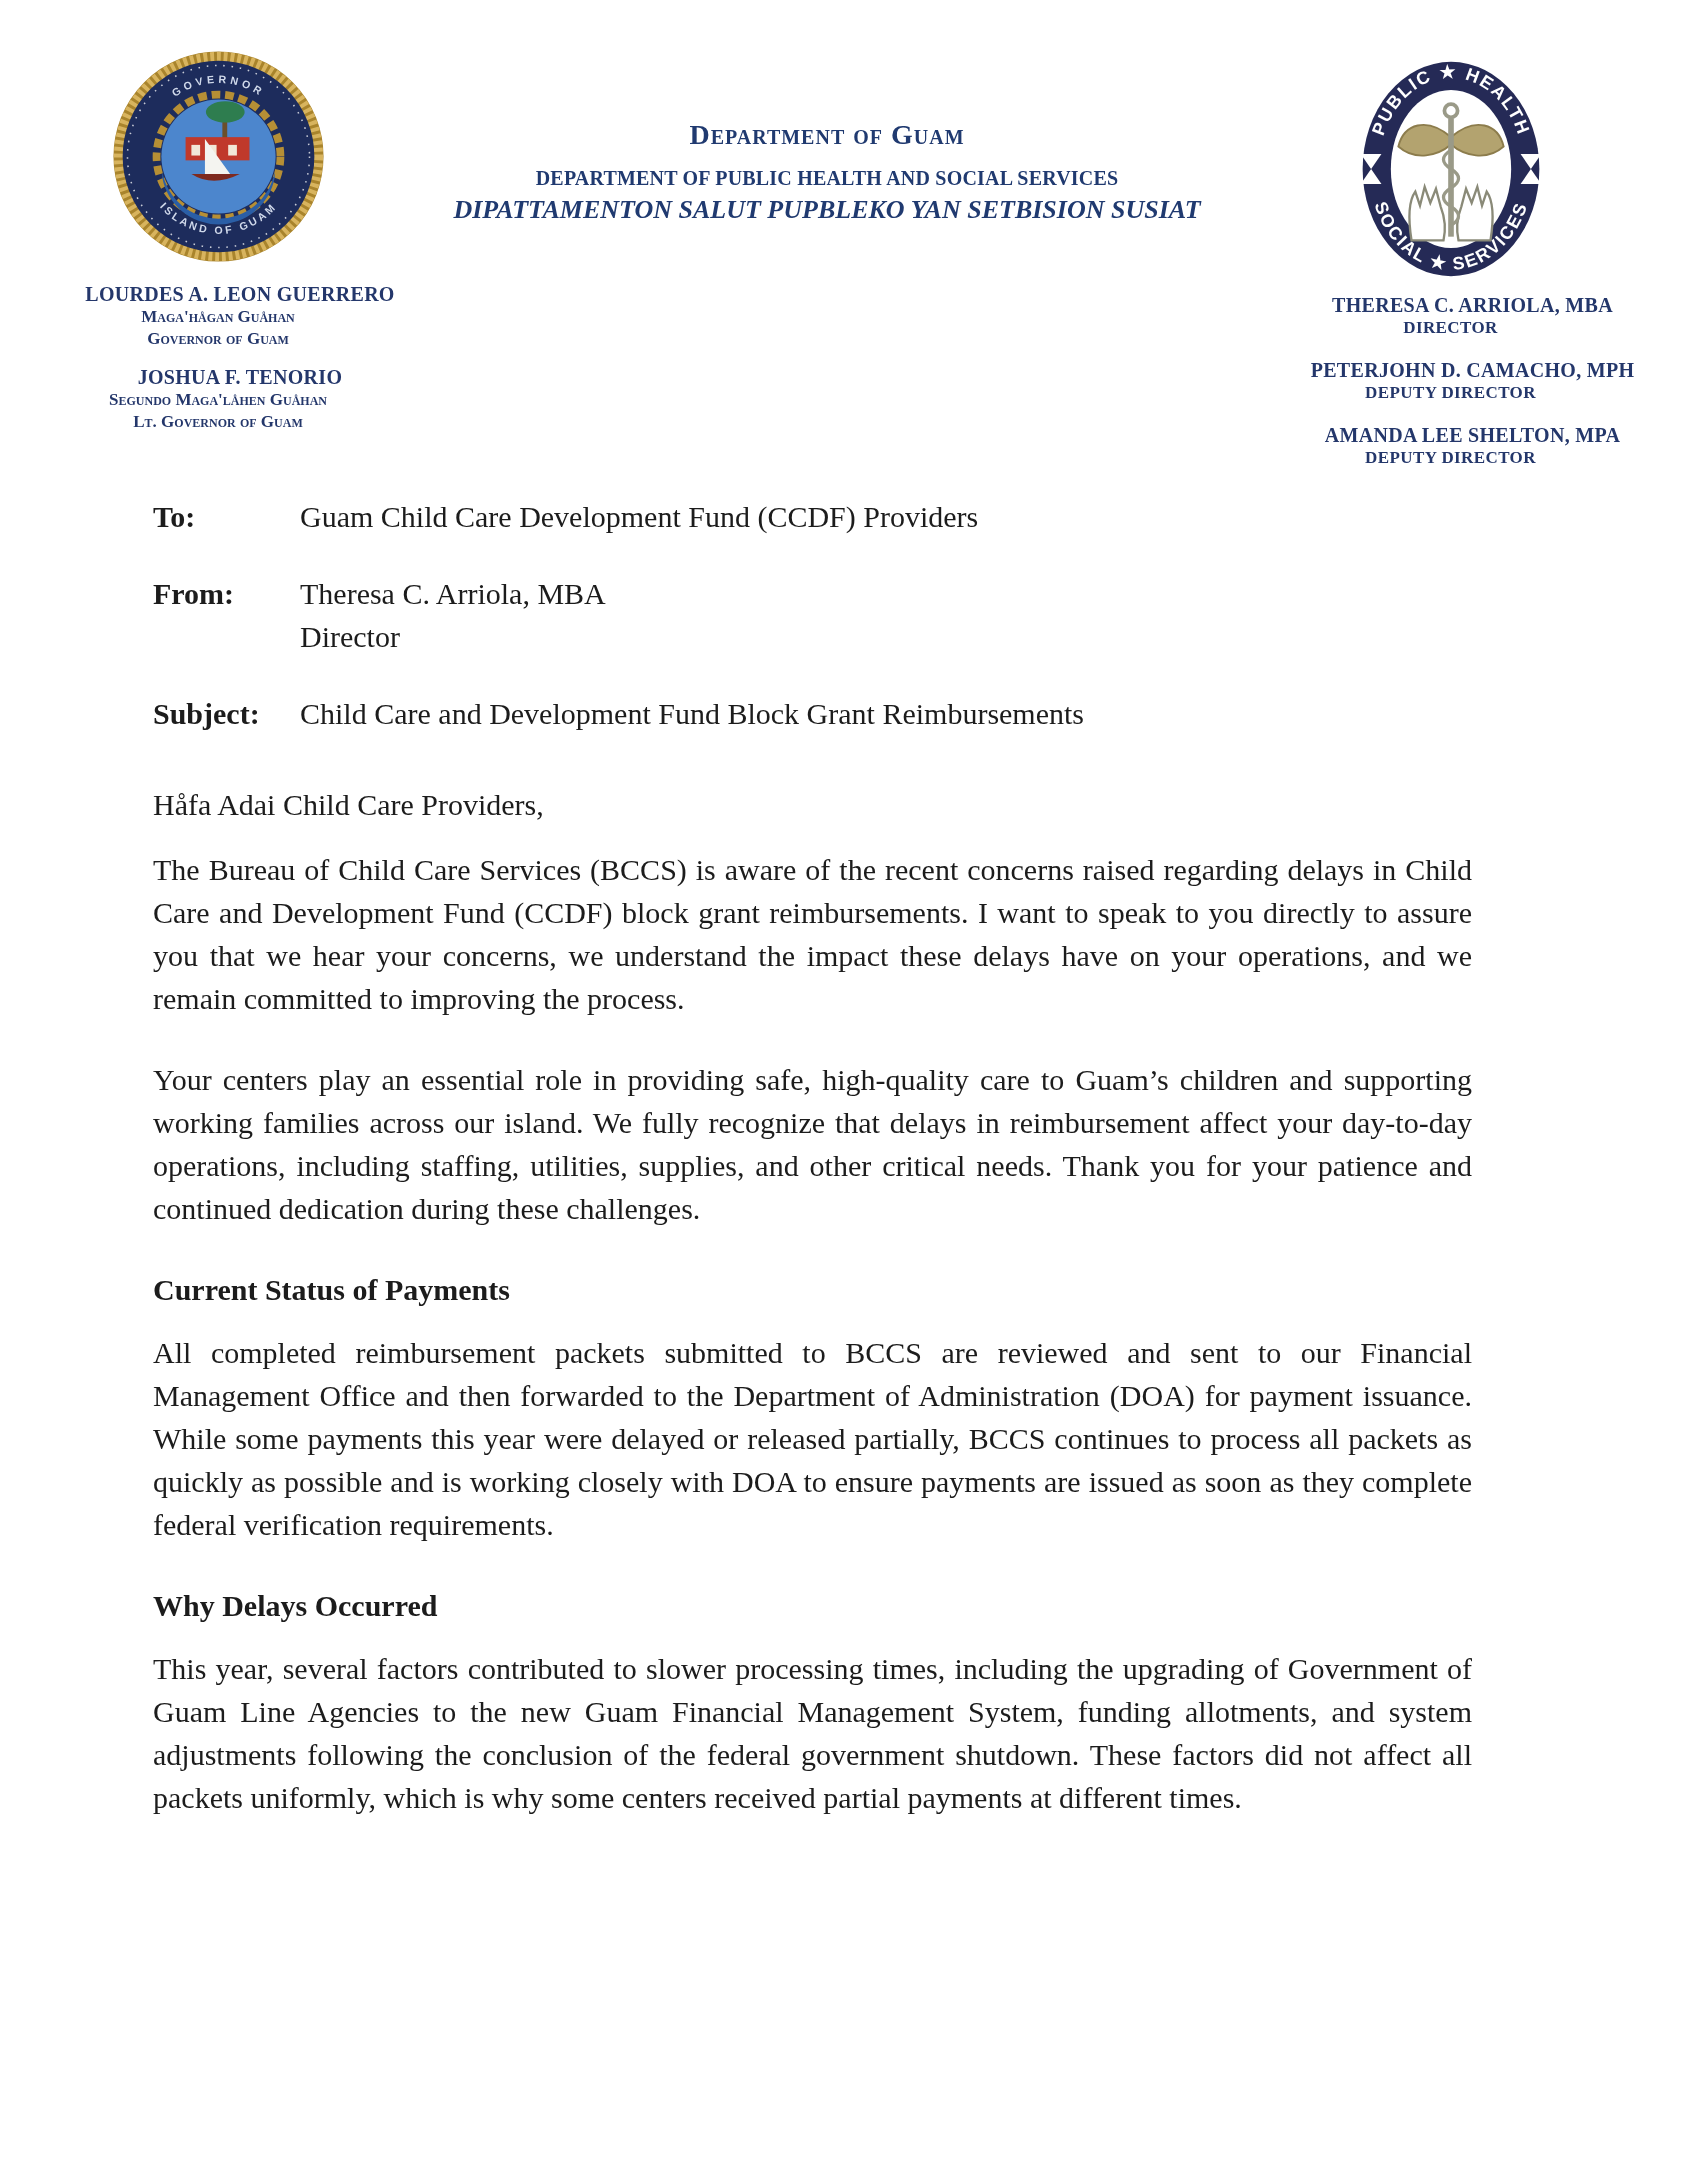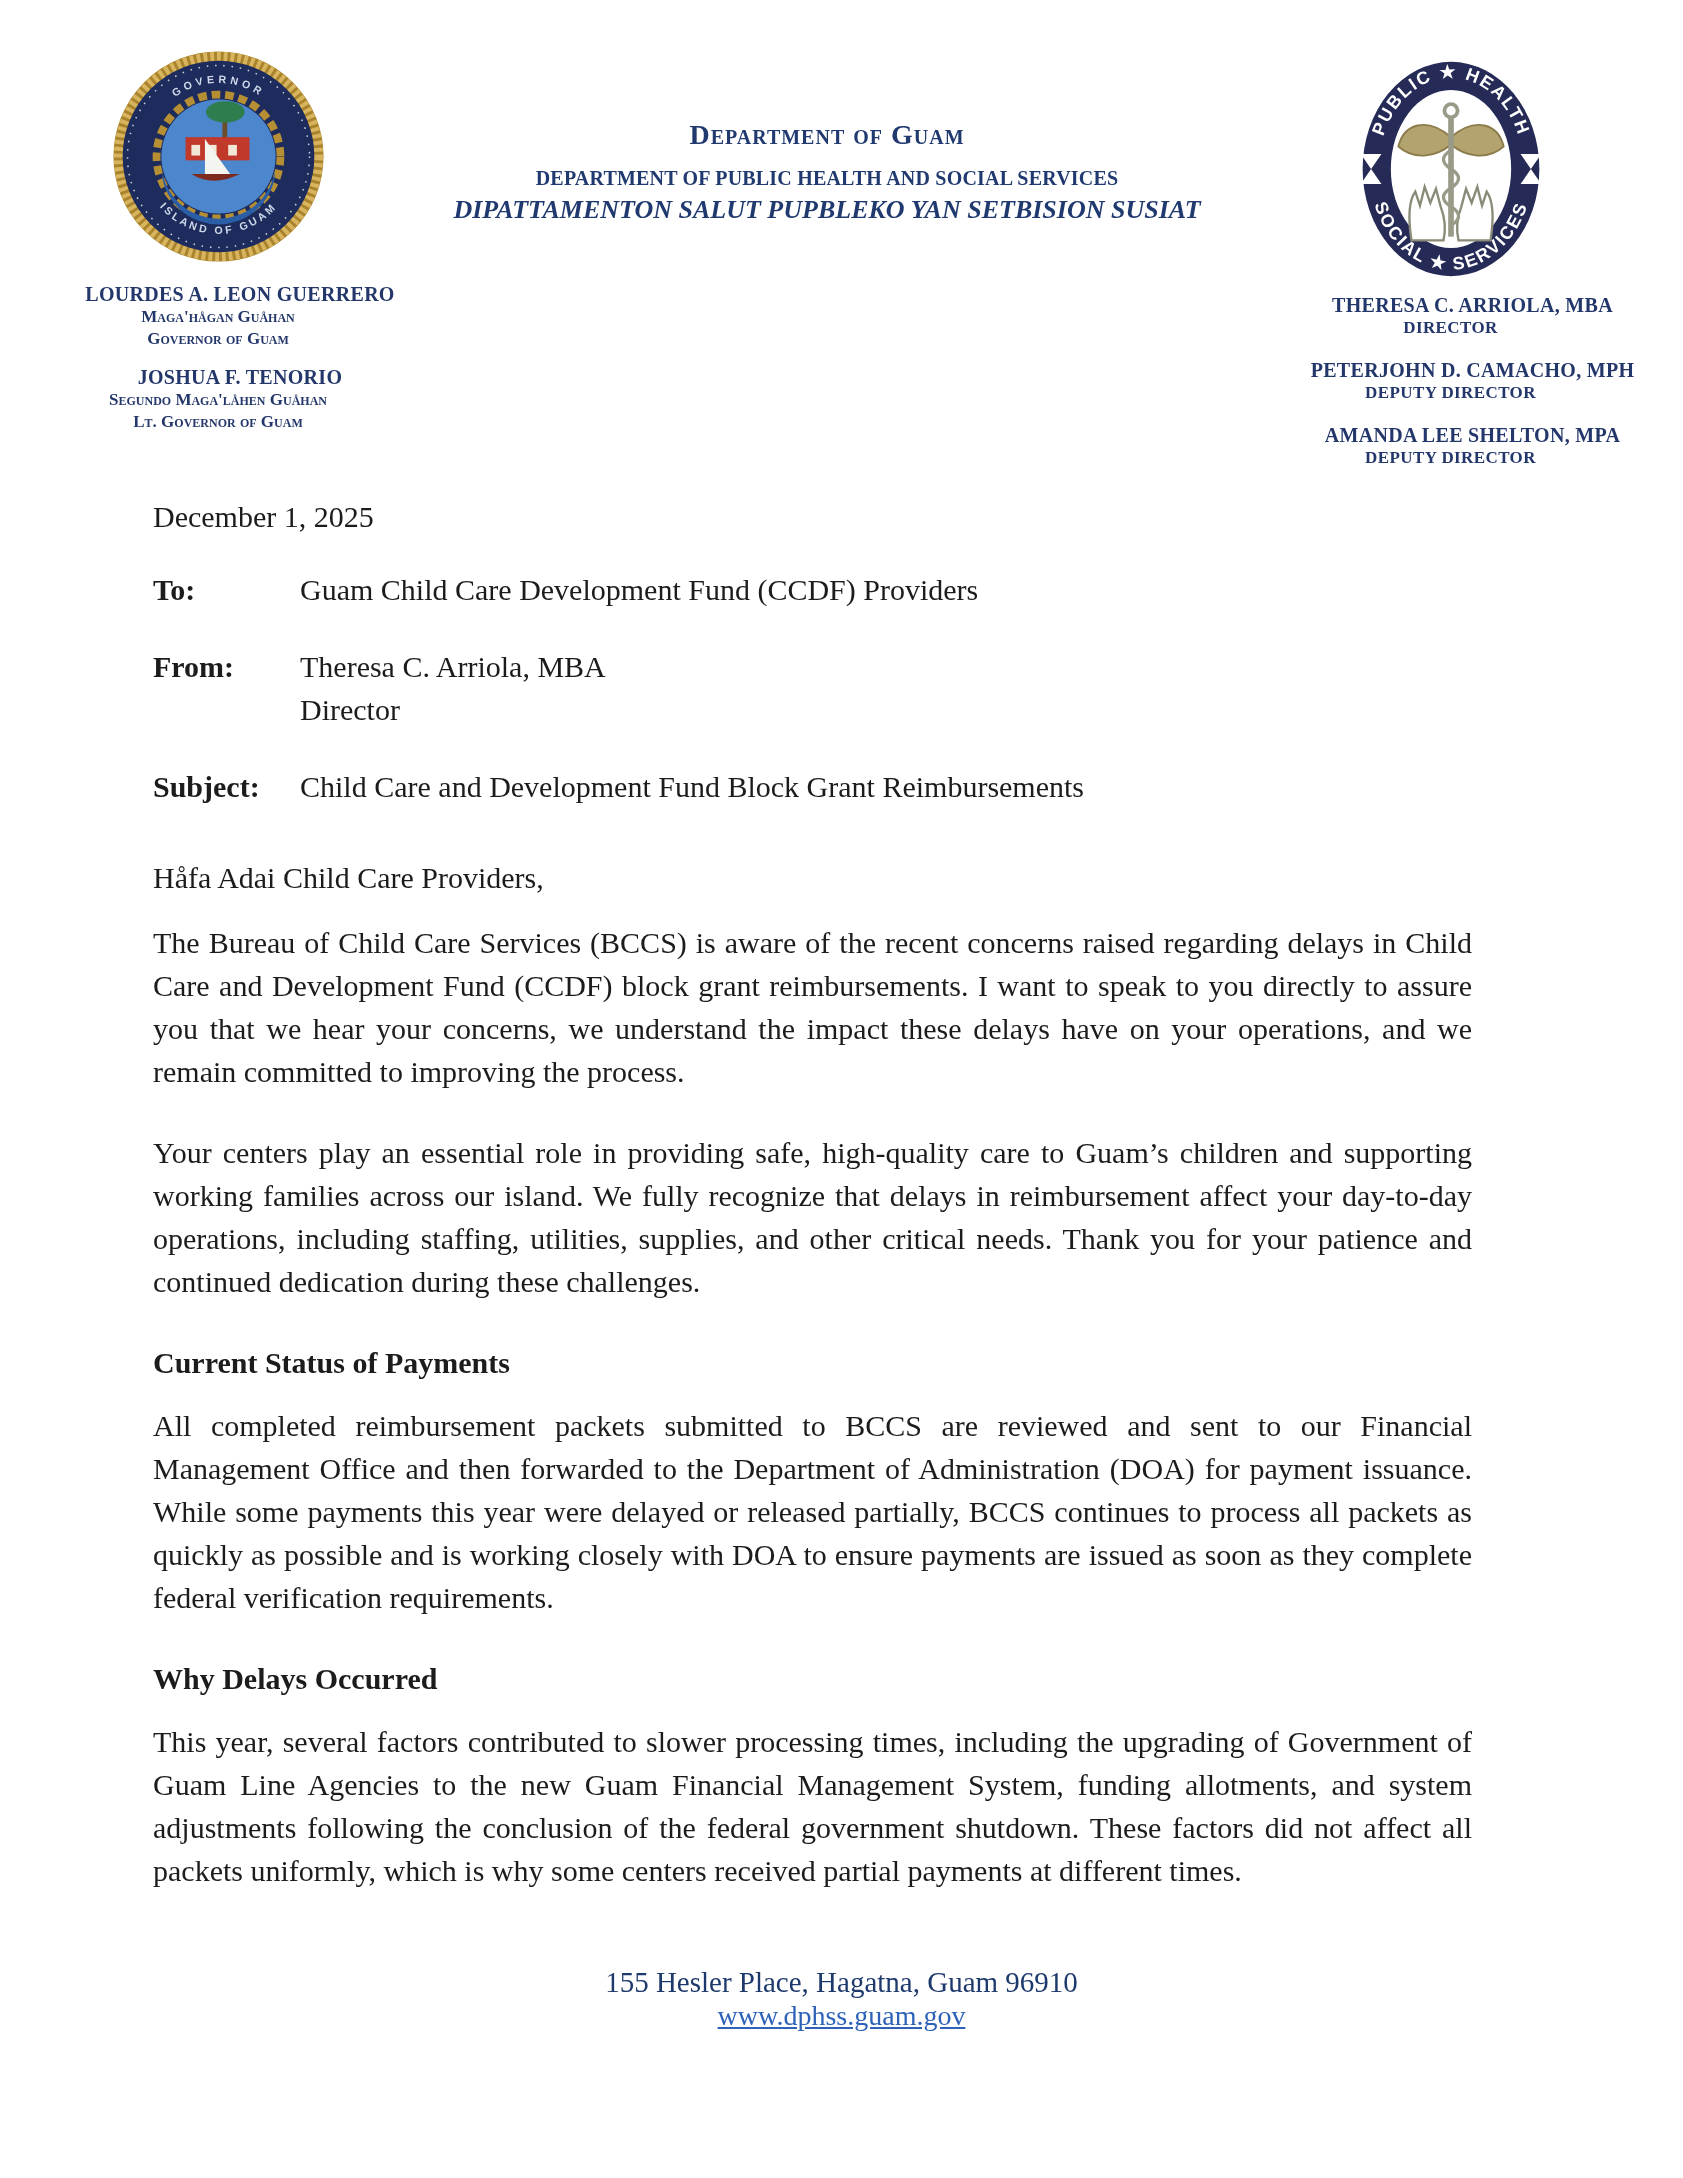--- a/index.html
+++ b/index.html
@@ -150,21 +150,20 @@
             <div class="title">DEPUTY DIRECTOR</div>
           </div>
         </div>
       </div>
 
     </div>
   </div>
 
   <div class="letter">
 
-    <div class="date-line">December 1, 2025</div>
 
     <div class="field-row">
       <div class="field-label">To:</div>
       <div class="field-value">Guam Child Care Development Fund (CCDF) Providers</div>
     </div>
 
     <div class="field-row">
       <div class="field-label">From:</div>
       <div class="field-value">
         <div>Theresa C. Arriola, MBA</div>
@@ -186,21 +185,15 @@
     <div class="sec-heading">Current Status of Payments</div>
 
     <p class="para">All completed reimbursement packets submitted to BCCS are reviewed and sent to our Financial Management Office and then forwarded to the Department of Administration (DOA) for payment issuance. While some payments this year were delayed or released partially, BCCS continues to process all packets as quickly as possible and is working closely with DOA to ensure payments are issued as soon as they complete federal verification requirements.</p>
 
     <div class="sec-heading">Why Delays Occurred</div>
 
     <p class="para">This year, several factors contributed to slower processing times, including the upgrading of Government of Guam Line Agencies to the new Guam Financial Management System, funding allotments, and system adjustments following the conclusion of the federal government shutdown. These factors did not affect all packets uniformly, which is why some centers received partial payments at different times.</p>
 
   </div>
 
-  <div class="footer">
-    <div class="address">155 Hesler Place, Hagatna, Guam 96910</div>
-    <div class="site">
-      <a href="#">www.dphss.guam.gov</a>
-    </div>
-  </div>
 
 </div>
 
 
 </body></html>

